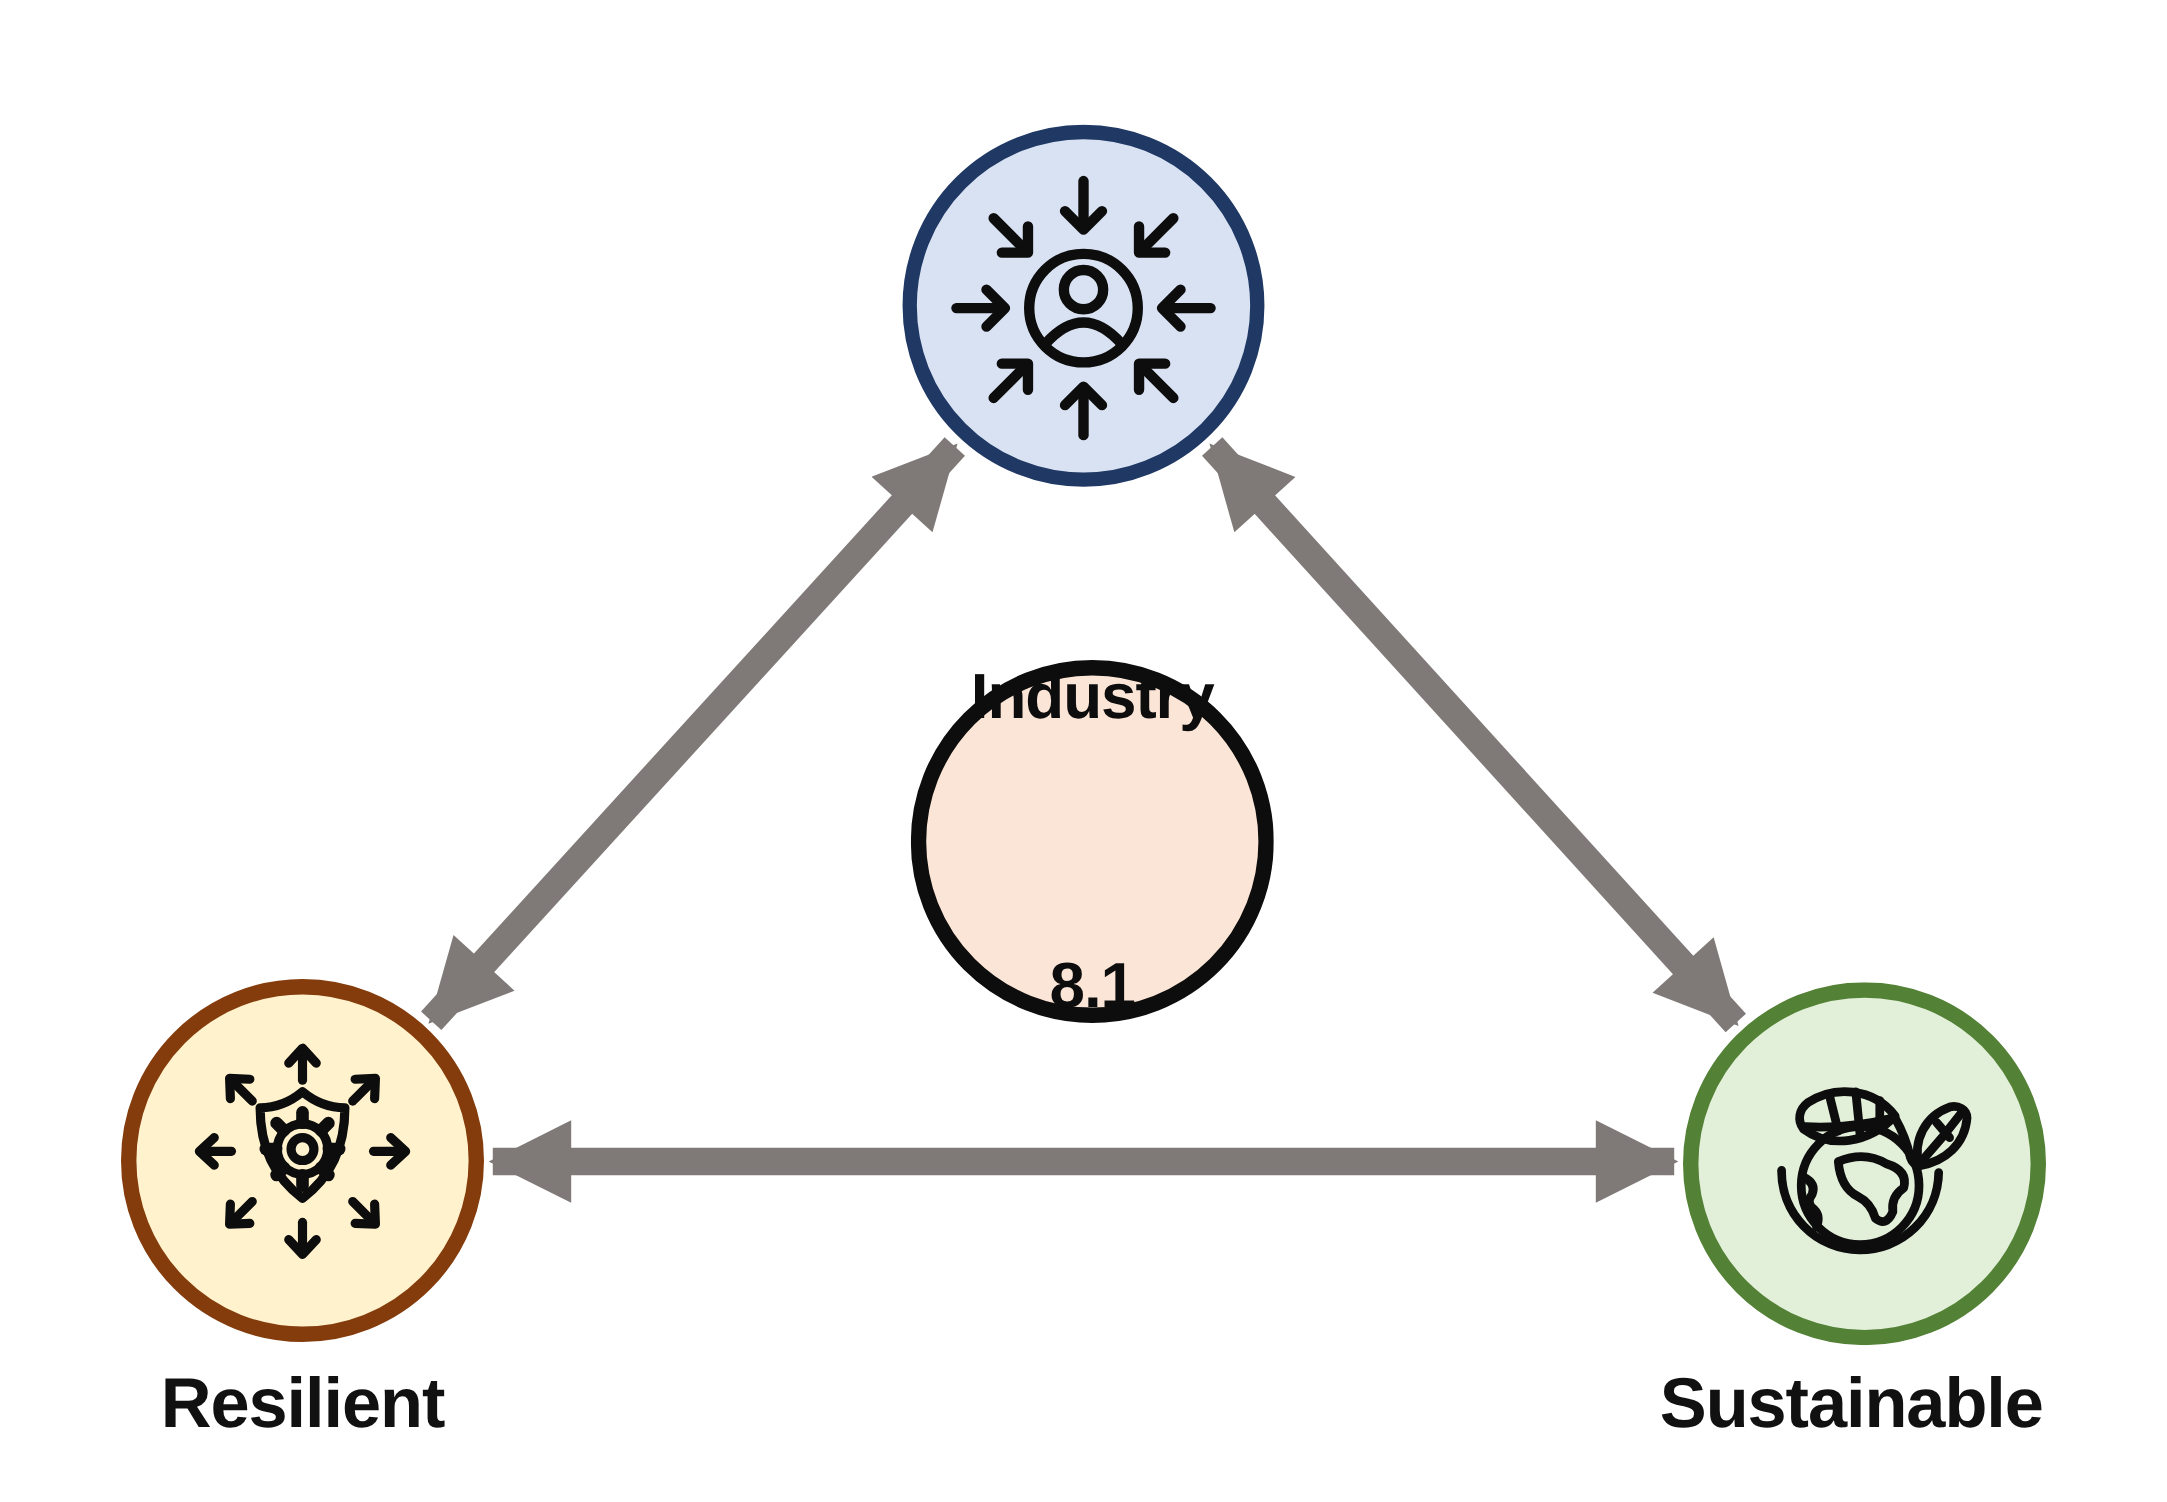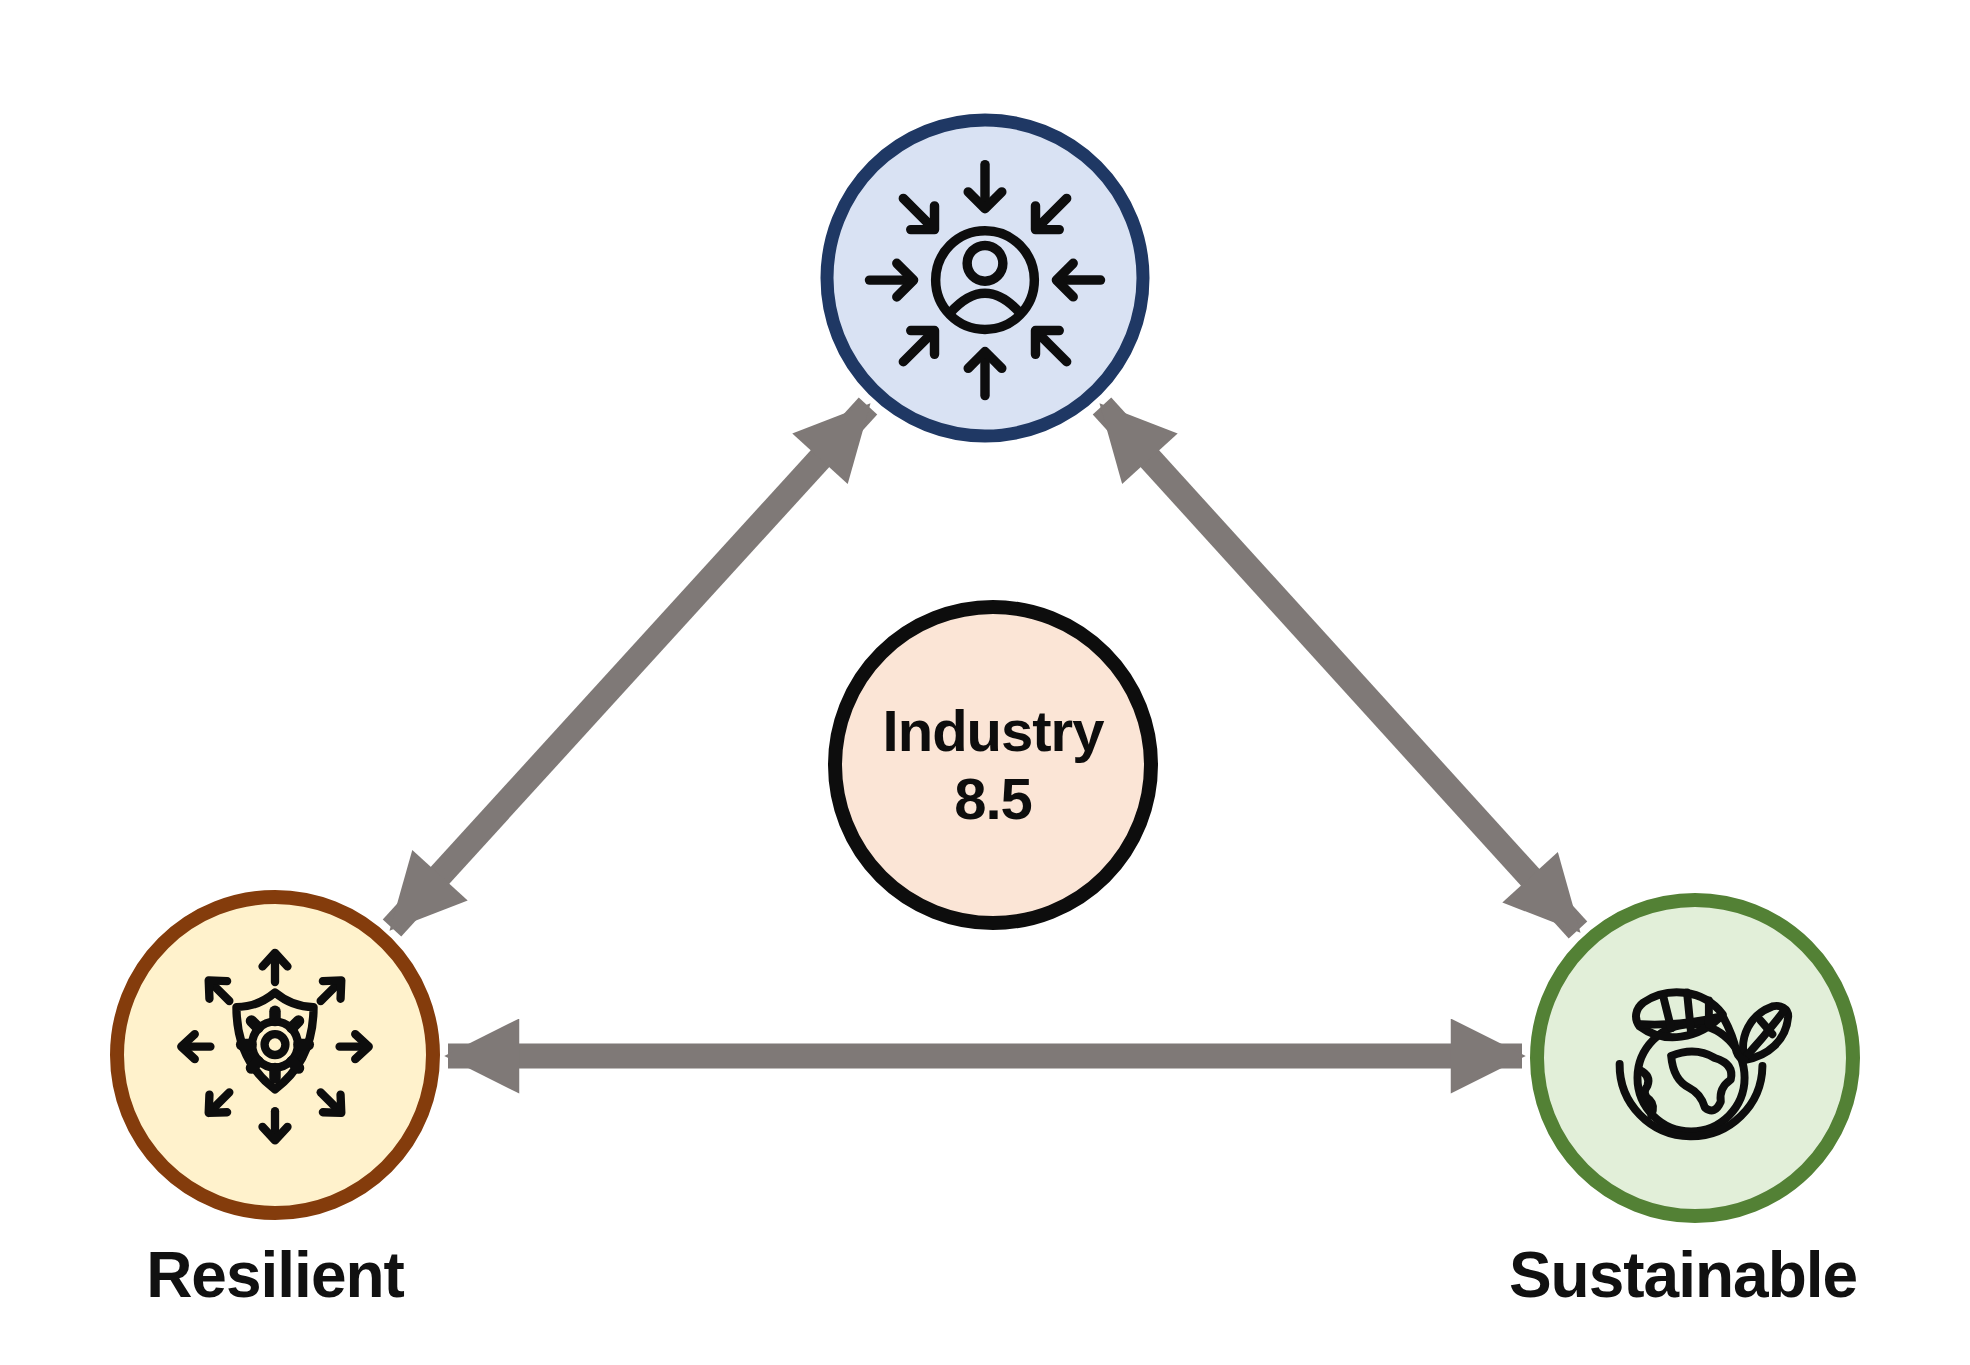--- a/index.html
+++ b/index.html
@@ -18,21 +18,21 @@
     position:absolute;
     width:800px;
     text-align:center;
     font-weight:700;
     font-size:64px;
     letter-spacing:-1px;
     color:#111111;
   }
   .center-text{
     position:absolute;left:0;top:0;width:330px;height:330px;
-    display:flex;flex-direction:column;align-items:center;justify-content:center;
+    display:flex;flex-direction:column;align-items:center;justify-content:space-between;
     font-weight:700;font-size:58px;line-height:1.18;color:#0d0d0d;
     letter-spacing:-1px;
   }
   .ic{fill:none;stroke-linecap:round;stroke-linejoin:round;}
 </style>
 </head>
 <body>
 
 <div class="canvas">
 
@@ -94,21 +94,21 @@
       </g>
     </svg>
   </div>
 
   <div class="node" style="left:828px;top:600px;">
     <svg class="ring" viewBox="0 0 330 330" width="330" height="330">
       <circle cx="165" cy="165" r="158" stroke-width="14" fill="#FBE5D6" stroke="#0D0D0D"></circle>
     </svg>
     <div class="center-text">
       <div>Industry</div>
-      <div>8.5</div>
+      <div>8.1</div>
     </div>
   </div>
 
   <div class="node" style="left:110px;top:890px;">
     <svg class="ring" viewBox="0 0 330 330" width="330" height="330">
       <circle cx="165" cy="165" r="158" stroke-width="14" fill="#FFF2CC" stroke="#843C0C"></circle>
     </svg>
     <svg class="icon" viewBox="0 0 240 240" width="250" height="250">
       <g class="ic" stroke-width="8" stroke="#0D0D0D">
         <path d="M120,60 C108,70 95,74 83,74 C83,104 92,132 120,153 C148,132 157,104 157,74 C145,74 132,70 120,60 Z"></path>

